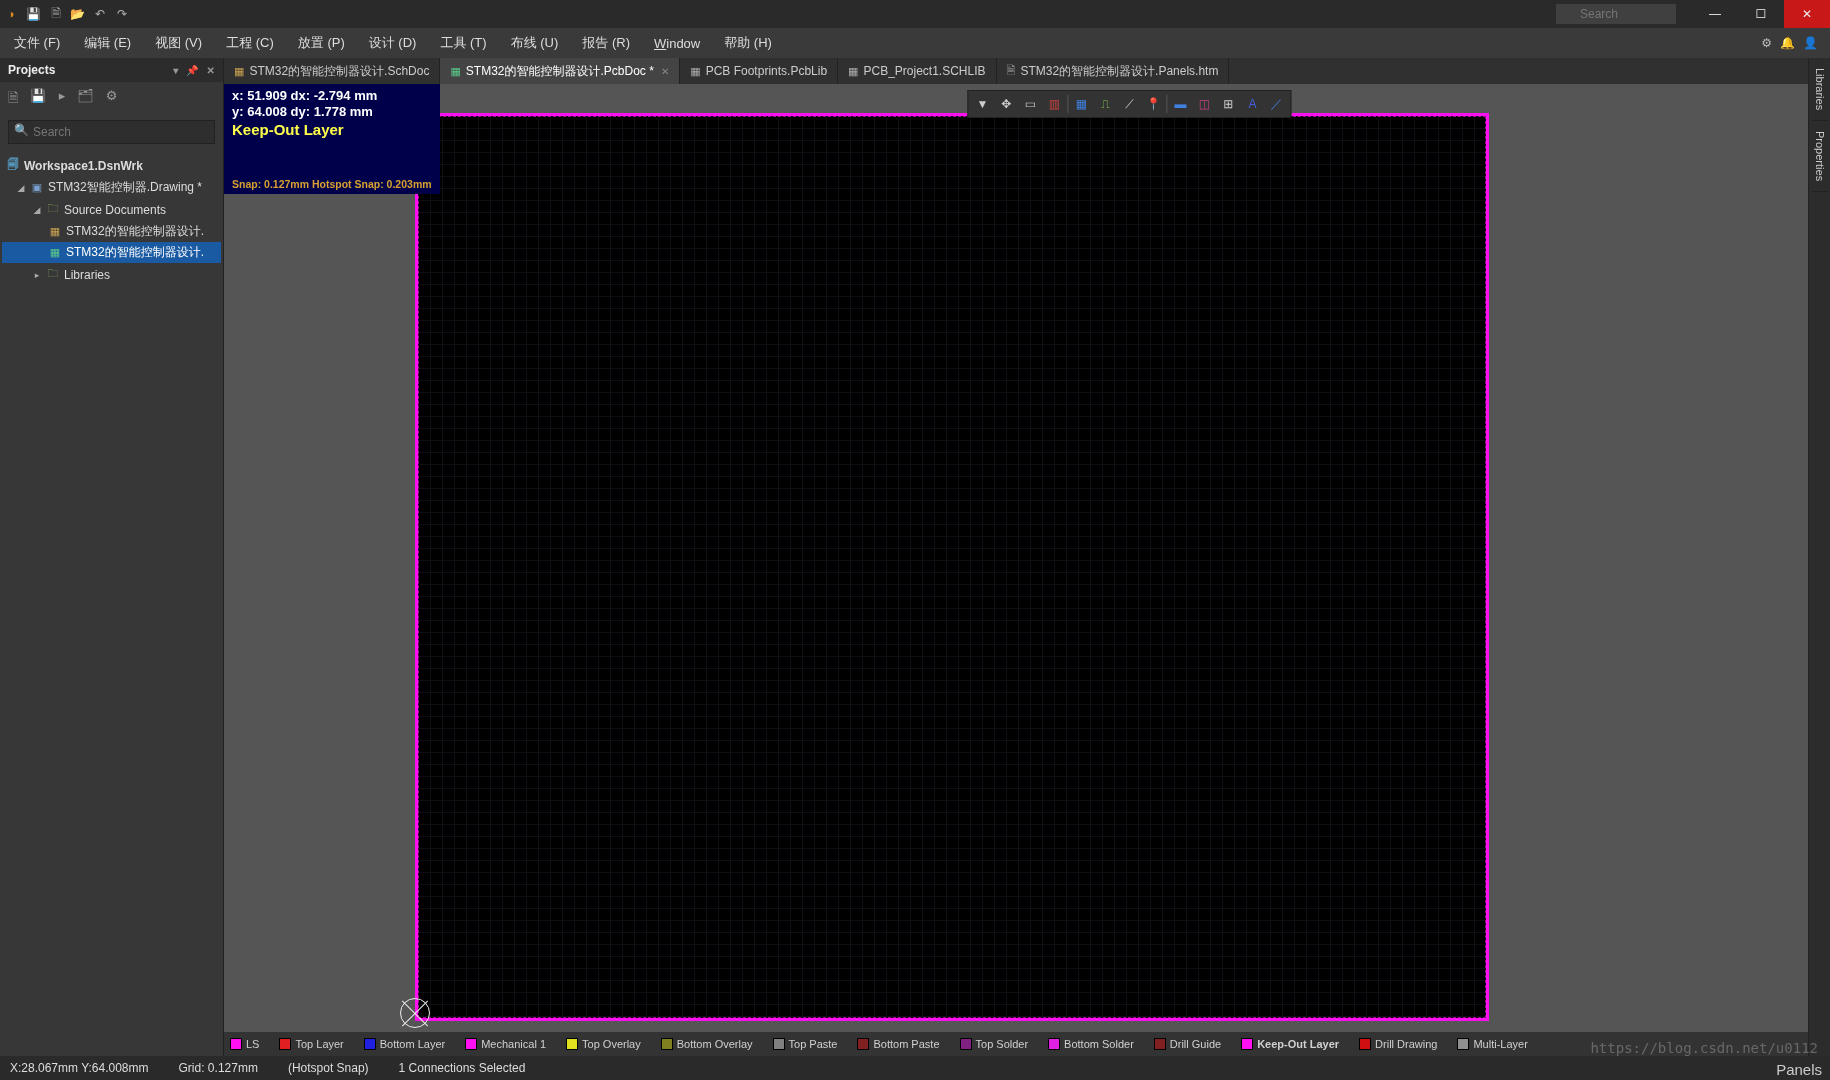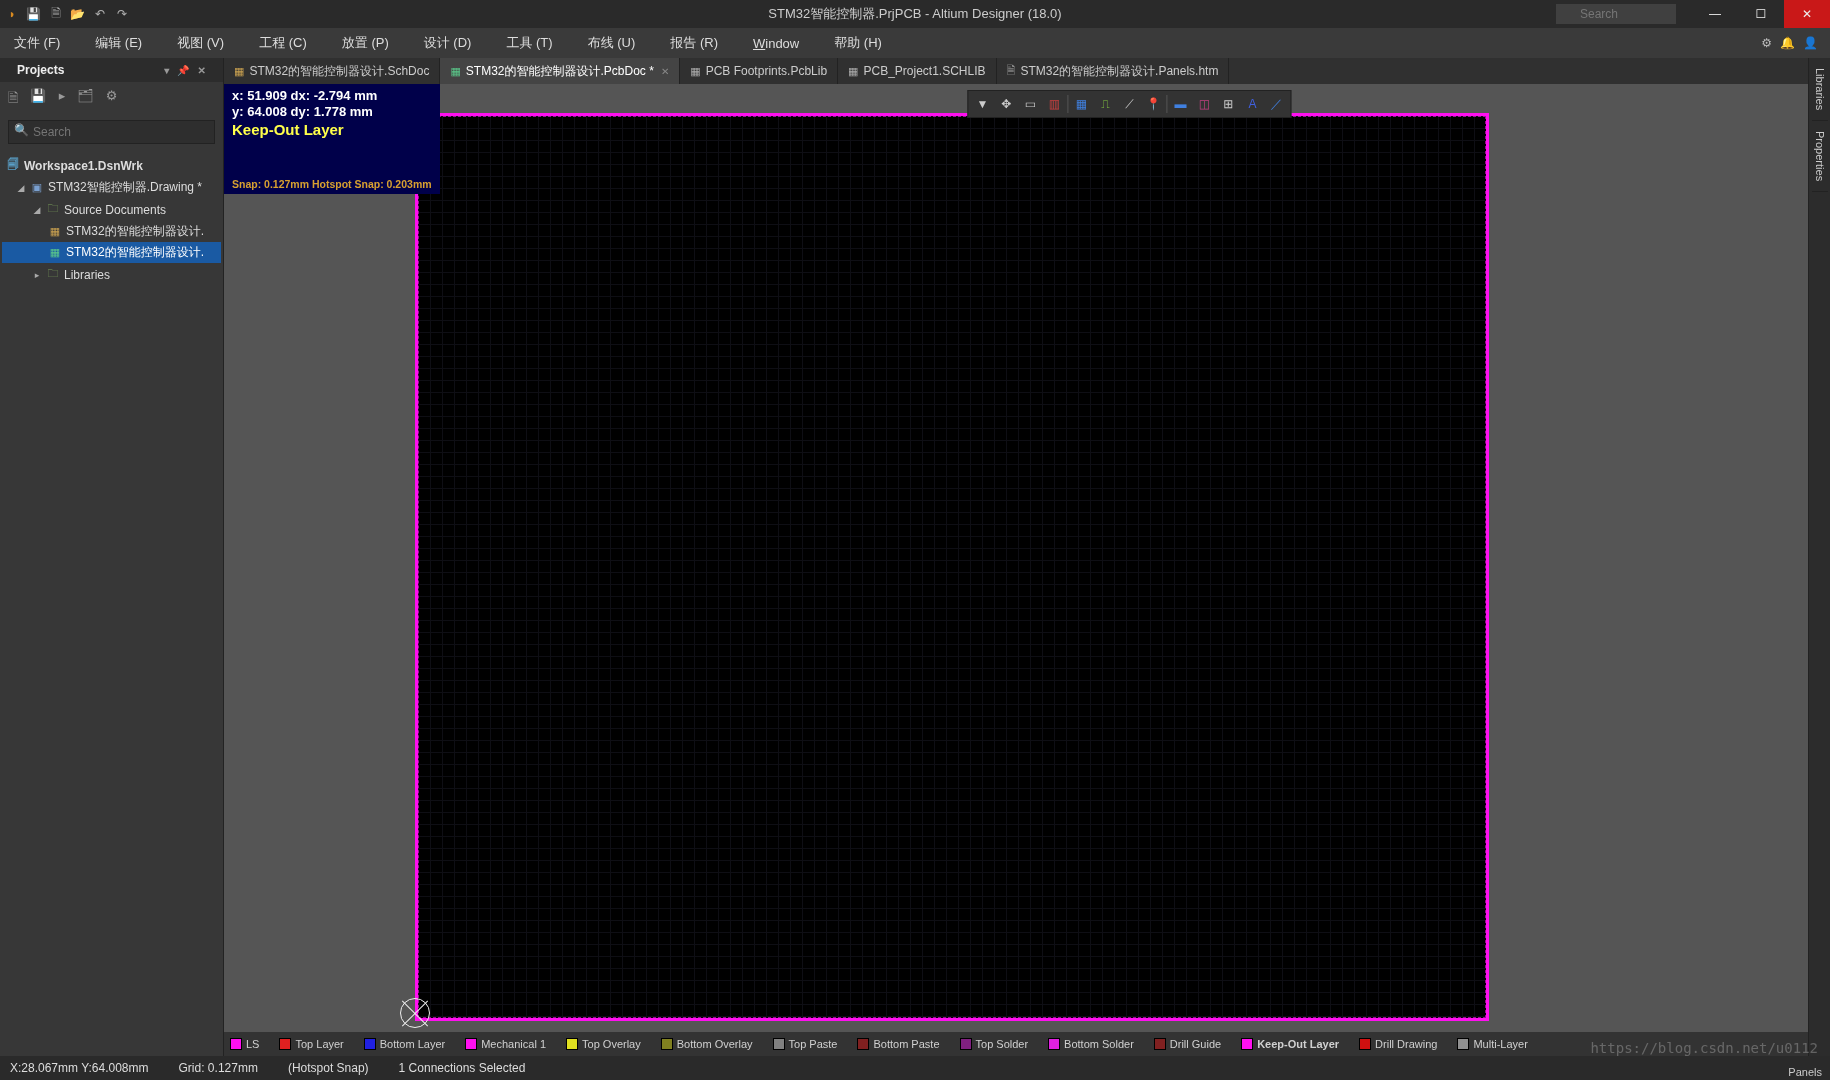--- a/index.html
+++ b/index.html
@@ -34,37 +34,37 @@
 }
 .search-wrap { position: relative; margin-right: 8px; }
 .search-wrap .mag { position: absolute; left: 6px; top: 2px; color: #bbb; font-size: 12px; }
 .winctl { width: 46px; height: 28px; display: flex; align-items: center; justify-content: center; color: #eee; }
 .winctl.close { background: #c91818; }
 .tb-ico { color: #b0b0b0; cursor: pointer; }
 
 
 .menubar {
   height: 30px; background: #3a3a3a; display: flex; align-items: center;
-  padding: 0 6px; gap: 19px;
+  padding: 0 6px; gap: 8px;
 }
 .menubar .mitem { padding: 4px 8px; color: #ddd; font-size: 13px; cursor: pointer; }
 .menubar .mitem u { text-decoration: underline; }
 .menubar .right-icons { margin-left: auto; display: flex; gap: 8px; color: #bbb; padding-right: 6px; }
 .menubar .right-icons span { cursor: pointer; }
 
 
 .main { flex: 1; display: flex; min-height: 0; position: relative; }
 
 
 .panel {
   width: 224px; background: #373737; display: flex; flex-direction: column;
   border-right: 1px solid #222;
 }
 .panel-header {
-  background: #2c2c2c; padding: 5px 17px; display: flex; align-items: center;
+  background: #2c2c2c; padding: 5px 8px; display: flex; align-items: center;
   font-weight: bold; font-size: 12px; color: #eee;
 }
 .panel-header .ph-ctrls { margin-left: auto; display: flex; gap: 8px; color: #999; font-size: 10px; }
 .panel-toolbar {
   padding: 6px 8px; display: flex; gap: 12px; color: #9a9a9a;
 }
 .panel-toolbar span { cursor: pointer; font-size: 13px; }
 .panel-search { padding: 4px 8px; position: relative; }
 .panel-search input {
   width: 100%; background: #2e2e2e; border: 1px solid #222; color: #ccc;
@@ -173,39 +173,38 @@
 .layer-item { display: flex; align-items: center; gap: 4px; cursor: pointer; white-space: nowrap; }
 .layer-item .sw { width: 12px; height: 12px; border: 1px solid #000; }
 .layer-item.active { font-weight: bold; }
 
 
 .statusbar {
   height: 24px; background: #2a2a2a; display: flex; align-items: center;
   padding: 0 10px; gap: 30px; font-size: 12px; color: #ddd;
   position: relative;
 }
-.statusbar .panels-btn { position: absolute; right: 8px; bottom: 2px; color: #ccc; font-size: 11px; cursor: pointer; }
+.statusbar .panels-btn { position: absolute; right: 8px; bottom: 2px; color: #ccc; font-size: 15px; cursor: pointer; }
 .watermark {
   position: absolute; right: 12px; bottom: 24px; color: rgba(200,200,200,0.35);
   font-family: monospace; font-size: 14px; pointer-events: none; z-index: 50;
 }
 </style>
 </head>
 <body>
 
 <div class="titlebar">
   <div class="tb-left">
     <span class="tb-icon tb-ico" style="color:#d88a20;">◗</span>
     <span class="tb-icon tb-ico">💾</span>
     <span class="tb-icon tb-ico">🗎</span>
     <span class="tb-icon tb-ico">📂</span>
     <span class="tb-icon tb-ico">↶</span>
     <span class="tb-icon tb-ico">↷</span>
   </div>
-  <div class="tb-title">STM32智能控制器.PrjPCB - Altium Designer (18.0)</div>
   <div class="tb-right">
     <div class="search-wrap">
       <span class="mag">🔍</span>
       <input class="search-box" placeholder="Search" style="">
     </div>
     <div class="winctl">―</div>
     <div class="winctl">☐</div>
     <div class="winctl close">✕</div>
   </div>
 </div>

